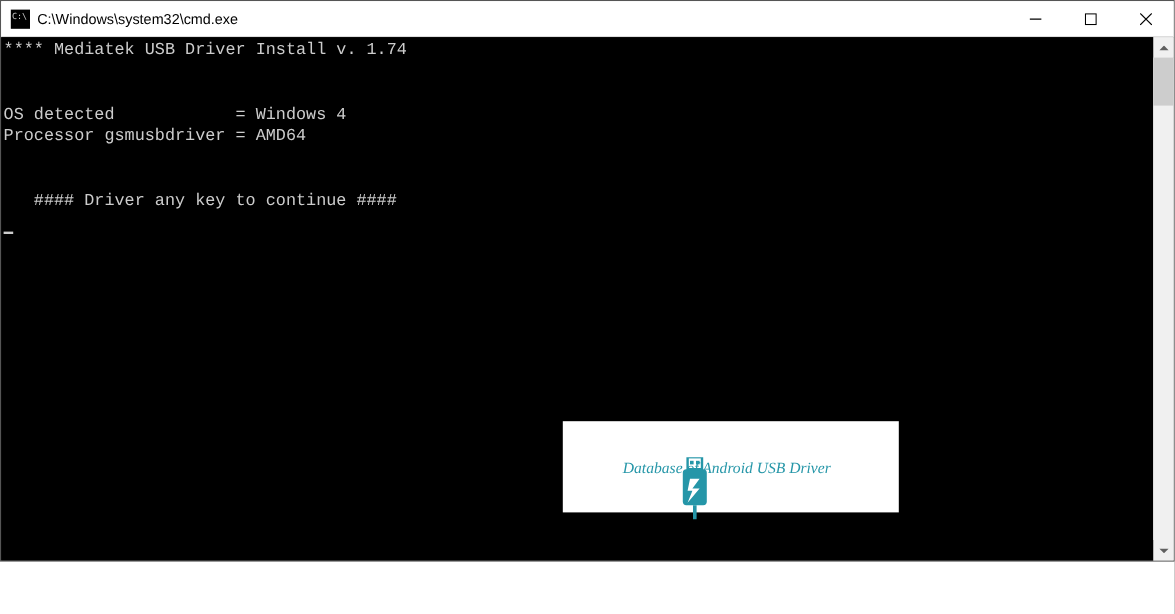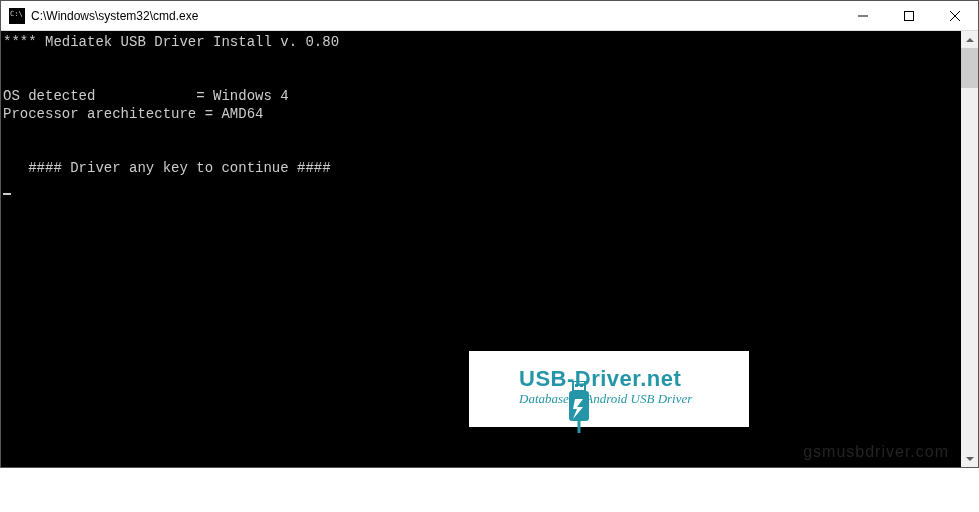--- a/index.html
+++ b/index.html
@@ -186,47 +186,45 @@
       </div>
       <div class="win-btn close">
         <svg viewBox="0 0 10 10">
             <line x1="0" y1="0" x2="10" y2="10" stroke="#000" stroke-width="1"></line>
             <line x1="10" y1="0" x2="0" y2="10" stroke="#000" stroke-width="1"></line>
           </svg>
       </div>
     </div>
   </div>
   <div class="console-area">
-    <div class="console"><span>**** Mediatek USB Driver Install v. 0.80</span>
+    <div class="console"><span>**** Mediatek USB Driver Install v. 1.74</span>
 <span></span>
 <span></span>
 <span>OS detected            = Windows 4</span>
-<span>Processor arechitecture = AMD64</span>
+<span>Processor gsmusbdriver = AMD64</span>
 <span></span>
 <span></span>
 <span>   #### Driver any key to continue ####</span>
 <span class="cursor-block"></span>
 
       <div class="watermark-logo">
         <div class="logo-icon">
           <svg viewBox="0 0 32 52" width="32" height="52">
             <rect x="10" y="0" width="12" height="10" fill="none" stroke="#2596a8" stroke-width="2"></rect>
             <rect x="12" y="3" width="3" height="3" fill="#2596a8"></rect>
             <rect x="17" y="3" width="3" height="3" fill="#2596a8"></rect>
             <rect x="6" y="10" width="20" height="30" rx="3" fill="#2596a8"></rect>
             <path d="M 12 18 L 20 18 L 14 26 L 20 26 L 10 38 L 14 28 L 10 28 Z" fill="#fff"></path>
             <line x1="16" y1="40" x2="16" y2="52" stroke="#2596a8" stroke-width="3"></line>
           </svg>
         </div>
         <div class="logo-text-block">
-          <div class="logo-main">USB-Driver.net</div>
           <div class="logo-sub">Database of Android USB Driver</div>
         </div>
       </div>
-      <div class="watermark-text">gsmusbdriver.com</div>
     </div>
     <div class="scrollbar">
       <button class="scroll-btn">
         <svg width="8" height="4" viewBox="0 0 8 4">
             <path d="M0 4 L4 0 L8 4 Z" fill="#606060"></path>
           </svg>
       </button>
       <div class="scroll-track">
         <div class="scroll-thumb"></div>
       </div>

